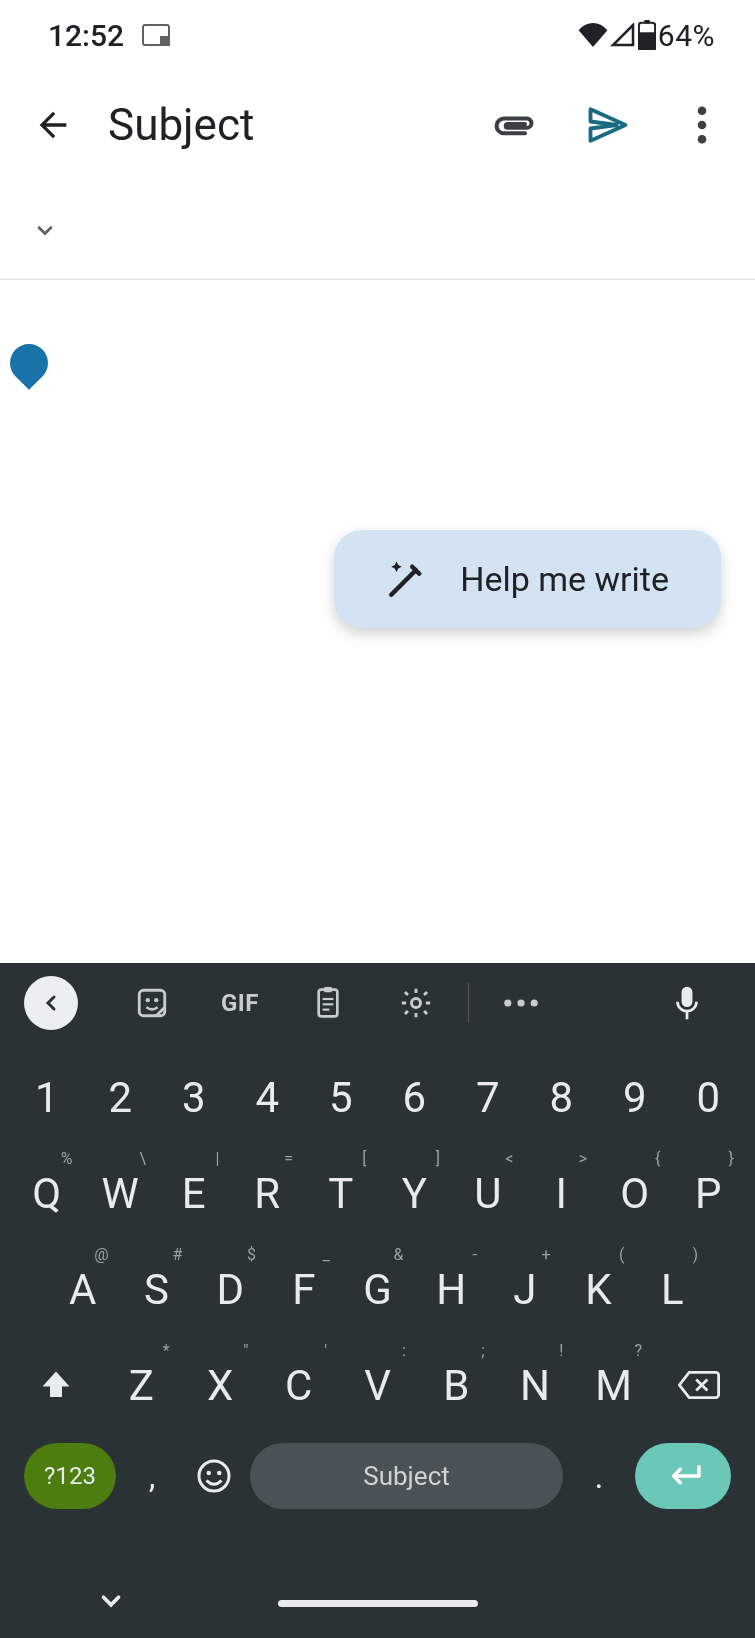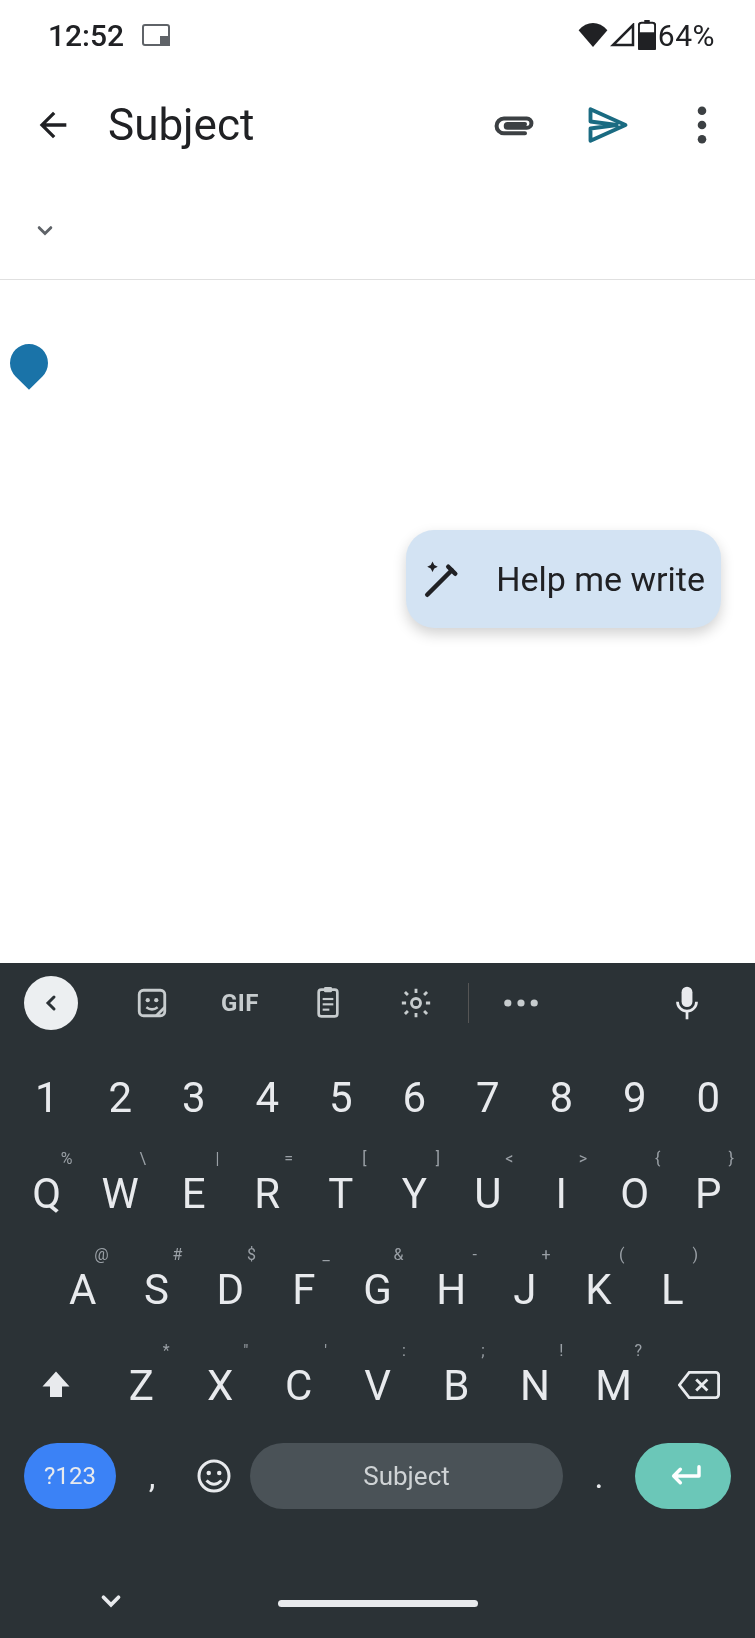--- a/index.html
+++ b/index.html
@@ -36,39 +36,39 @@
   .chip-avatar { width: 56px; height: 56px; border-radius: 50%; background: #009688; display: flex; align-items: center; justify-content: center; margin-left: 2px; }
   .chip-text { font-size: 30px; color: #202124; }
   .to-flex { flex: 1; display: flex; }
   .subject-placeholder { font-size: 38px; color: #5f6368; width: 100%; }
 
   
   .body-area { flex: 1; position: relative; }
   .cursor-drop { position: absolute; left: 10px; top: 64px; width: 38px; height: 38px; background: #1a73a8; border-radius: 50% 50% 50% 0; transform: rotate(-45deg); }
 
   
-  .help-chip { position: absolute; right: 34px; top: 250px; background: #d3e3f3; height: 98px; border-radius: 28px; display: flex; align-items: center; padding: 0 16px; gap: 32px; box-shadow: 0 6px 14px rgba(0,0,0,0.18); cursor: pointer; }
+  .help-chip { position: absolute; right: 34px; top: 250px; background: #d3e3f3; height: 98px; border-radius: 28px; display: flex; align-items: center; padding: 0 52px; gap: 32px; box-shadow: 0 6px 14px rgba(0,0,0,0.18); cursor: pointer; }
   .help-chip span.label { font-size: 34px; color: #202124; }
 
   
   .keyboard { background: #2b3236; height: 605px; display: flex; flex-direction: column; }
   .suggestion-bar { height: 80px; display: flex; align-items: center; padding: 0 24px; gap: 0; }
   .sug-circle { width: 54px; height: 54px; border-radius: 50%; background: #eceff1; display: flex; align-items: center; justify-content: center; margin-right: 30px; cursor:pointer; }
   .sug-item { width: 88px; height: 54px; display: flex; align-items: center; justify-content: center; color: #c7ccce; cursor:pointer; }
   .sug-sep { width: 1px; height: 40px; background: #555; margin: 0 8px; }
   .gif-text { font-size: 24px; font-weight: 700; letter-spacing: 0.5px; color: #c7ccce; }
 
   .key-rows { flex: 1; display: flex; flex-direction: column; padding: 6px 10px 0 10px; }
   .krow { display: flex; justify-content: center; }
   .key { flex: 1; height: 96px; margin: 0 1px; display: flex; align-items: center; justify-content: center; color: #e8eaed; font-size: 42px; position: relative; cursor: pointer; border-radius: 8px; }
   .key .super { position: absolute; top: 4px; right: 10px; font-size: 16px; color: #9aa0a6; }
   .krow.mid { padding: 0 36px; }
   .shift-key, .bksp-key { width: 92px; flex: 0 0 92px; display:flex; align-items:center; justify-content:center; cursor:pointer; }
   .bottom-row { display: flex; align-items: center; padding: 10px 14px 4px 14px; gap: 10px; }
-  .sym-key { width: 92px; height: 66px; background: #3b82f6; border-radius: 34px; color: #e8eaed; font-size: 24px; display: flex; align-items: center; justify-content: center; cursor:pointer; }
+  .sym-key { width: 92px; height: 66px; background: #4d7c0f; border-radius: 34px; color: #e8eaed; font-size: 24px; display: flex; align-items: center; justify-content: center; cursor:pointer; }
   .punct-key { width: 52px; height: 66px; display: flex; align-items: center; justify-content: center; color: #e8eaed; font-size: 34px; cursor:pointer; }
   .emoji-key { width: 52px; height: 66px; display:flex; align-items:center; justify-content:center; cursor:pointer; }
   .space-key { flex: 1; height: 66px; background: #4a5257; border-radius: 34px; display: flex; align-items: center; justify-content: center; color: #cfd3d5; font-size: 26px; cursor:pointer; }
   .enter-key { width: 96px; height: 66px; background: #6bc7b8; border-radius: 34px; display: flex; align-items: center; justify-content: center; cursor:pointer; }
 
   
   .navbar { height: 70px; background: #2b3236; display: flex; align-items: center; justify-content: center; position: relative; }
   .nav-chevron { position: absolute; left: 96px; color:#e8eaed; cursor:pointer; }
   .nav-pill { width: 200px; height: 7px; background: #e8eaed; border-radius: 4px; }
 </style>

